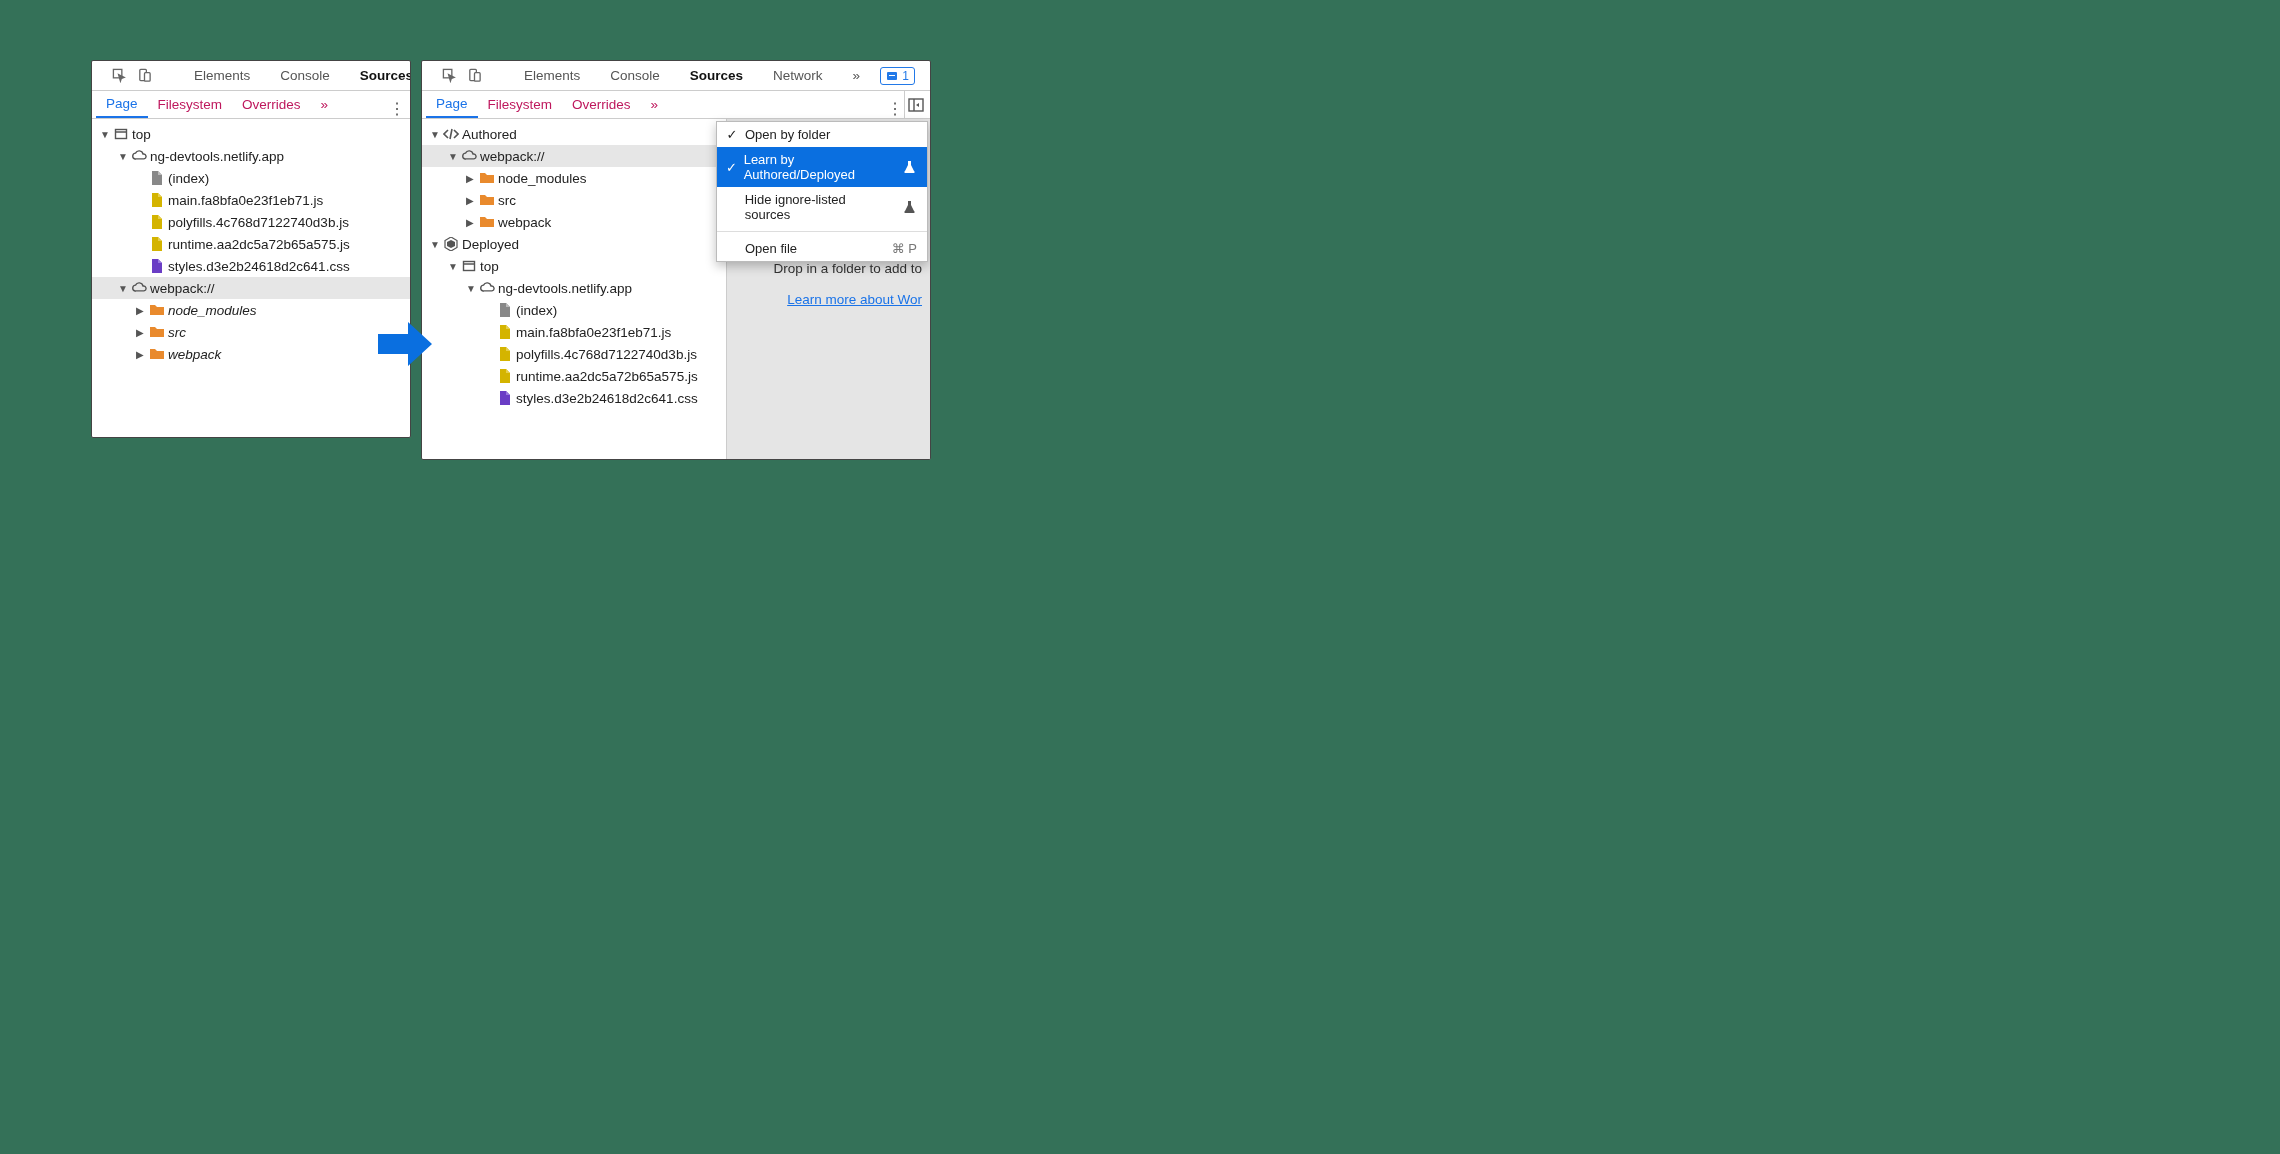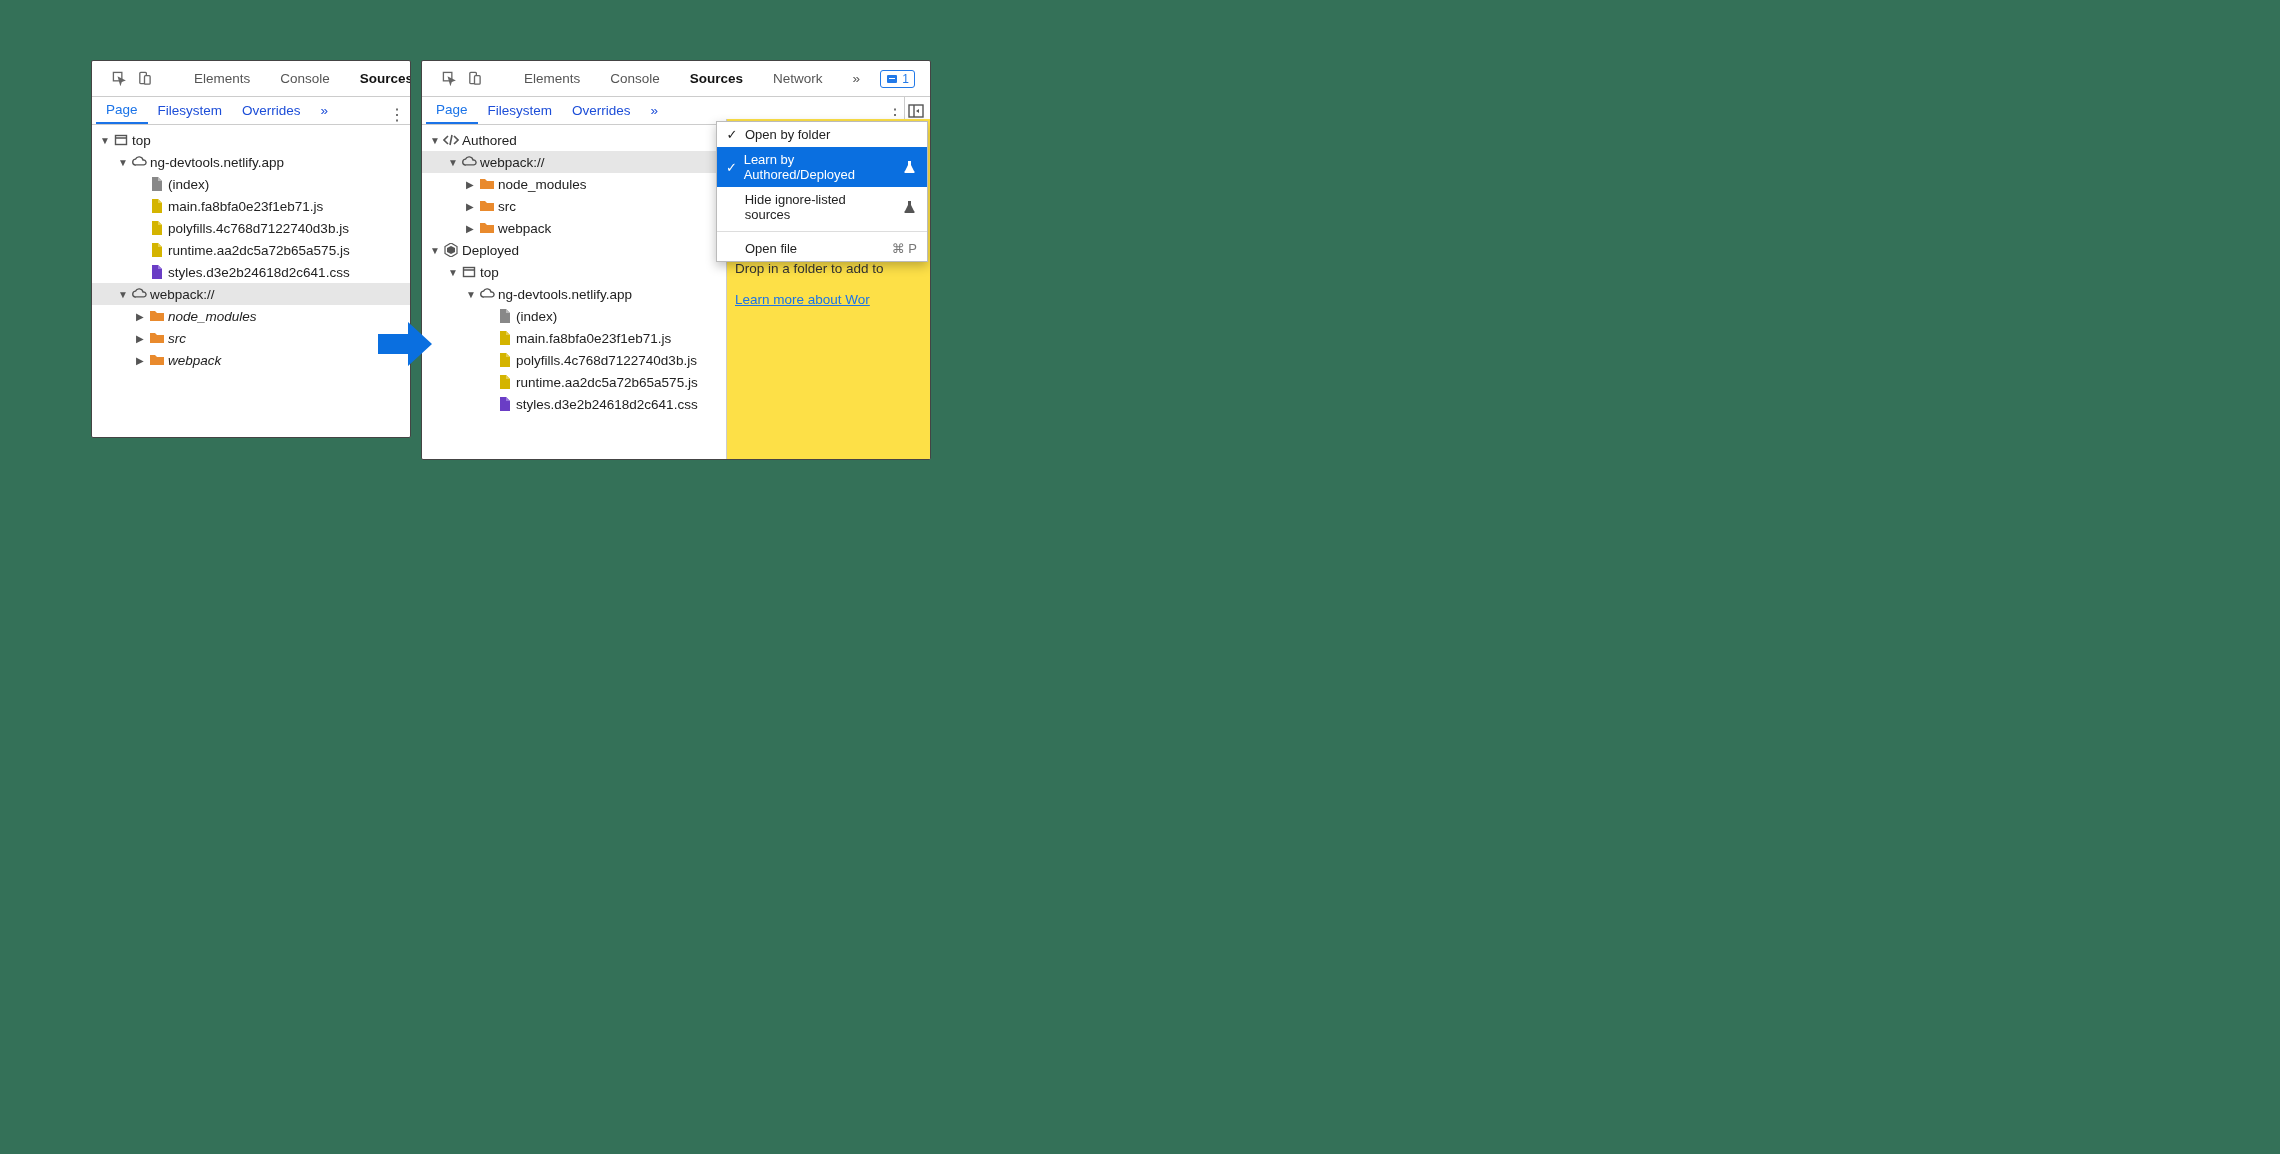--- a/index.html
+++ b/index.html
@@ -21,21 +21,21 @@
     flex-direction: column;
     overflow: hidden;
   }
   #panel-left { left: 91px; top: 60px; width: 320px; height: 378px; }
   #panel-right { left: 421px; top: 60px; width: 510px; height: 400px; }
 
   
   .toolbar {
     display: flex;
     align-items: center;
-    height: 36px;
+    height: 30px;
     border-bottom: 1px solid #ccc;
     padding: 0 20px;
     gap: 10px;
   }
   .toolbar .divider { width:1px; height:18px; background:#ccc; margin:0 6px; }
   .tbicon { width:18px; height:18px; color:#555; display:flex; align-items:center; justify-content:center; }
   .tab {
     padding: 0 10px;
     height:100%;
     display:flex; align-items:center;
@@ -48,21 +48,21 @@
     border-radius:3px; padding:1px 5px; display:flex; align-items:center; gap:4px;
     margin-left:auto;
     font-size:12px;
   }
 
   
   .subtabs {
     display:flex; align-items:flex-end; height:28px;
     border-bottom:1px solid #ccc; padding:0 4px;
   }
-  .subtab { padding:0 10px; height:100%; display:flex; align-items:center; color:#1d4ed8; cursor:pointer; }
+  .subtab { padding:0 10px; height:100%; display:flex; align-items:center; color:#be185d; cursor:pointer; }
   .subtab.active { color:#1a73e8; border-bottom:2px solid #1a73e8; }
   .spacer { flex:1; }
   .kebab { width:18px; text-align:center; color:#555; cursor:pointer; font-size:16px; }
 
   
   .tree { flex:1; overflow:auto; padding:4px 0; }
   .row {
     display:flex; align-items:center;
     height:22px; padding-left:6px; gap:3px;
     white-space:nowrap;
@@ -72,21 +72,21 @@
   .ic { width:16px; height:16px; display:inline-flex; align-items:center; justify-content:center; }
   .italic { font-style:italic; }
   .l1 { padding-left: 8px; }
   .l2 { padding-left: 26px; }
   .l3 { padding-left: 44px; }
   .l4 { padding-left: 62px; }
 
   
   .sidecol {
     position:absolute; top:58px; right:0; width:204px; bottom:0;
-    border-left:1px solid #ccc; background:#fde047; padding:12px 8px; text-align:left;
+    border-left:1px solid #ccc; background:#e5e5e5; padding:12px 8px; text-align:right;
     color:#333;
   }
   .sidecol a { color:#1a73e8; text-decoration:underline; cursor:pointer;margin-top:46px; }
 
   
   .menu {
     position:absolute; top:60px; right:2px;
     width:212px; background:#fff; border:1px solid #bbb;
     box-shadow:0 4px 10px rgba(0,0,0,.25);
     z-index:10; font-size:13px;

